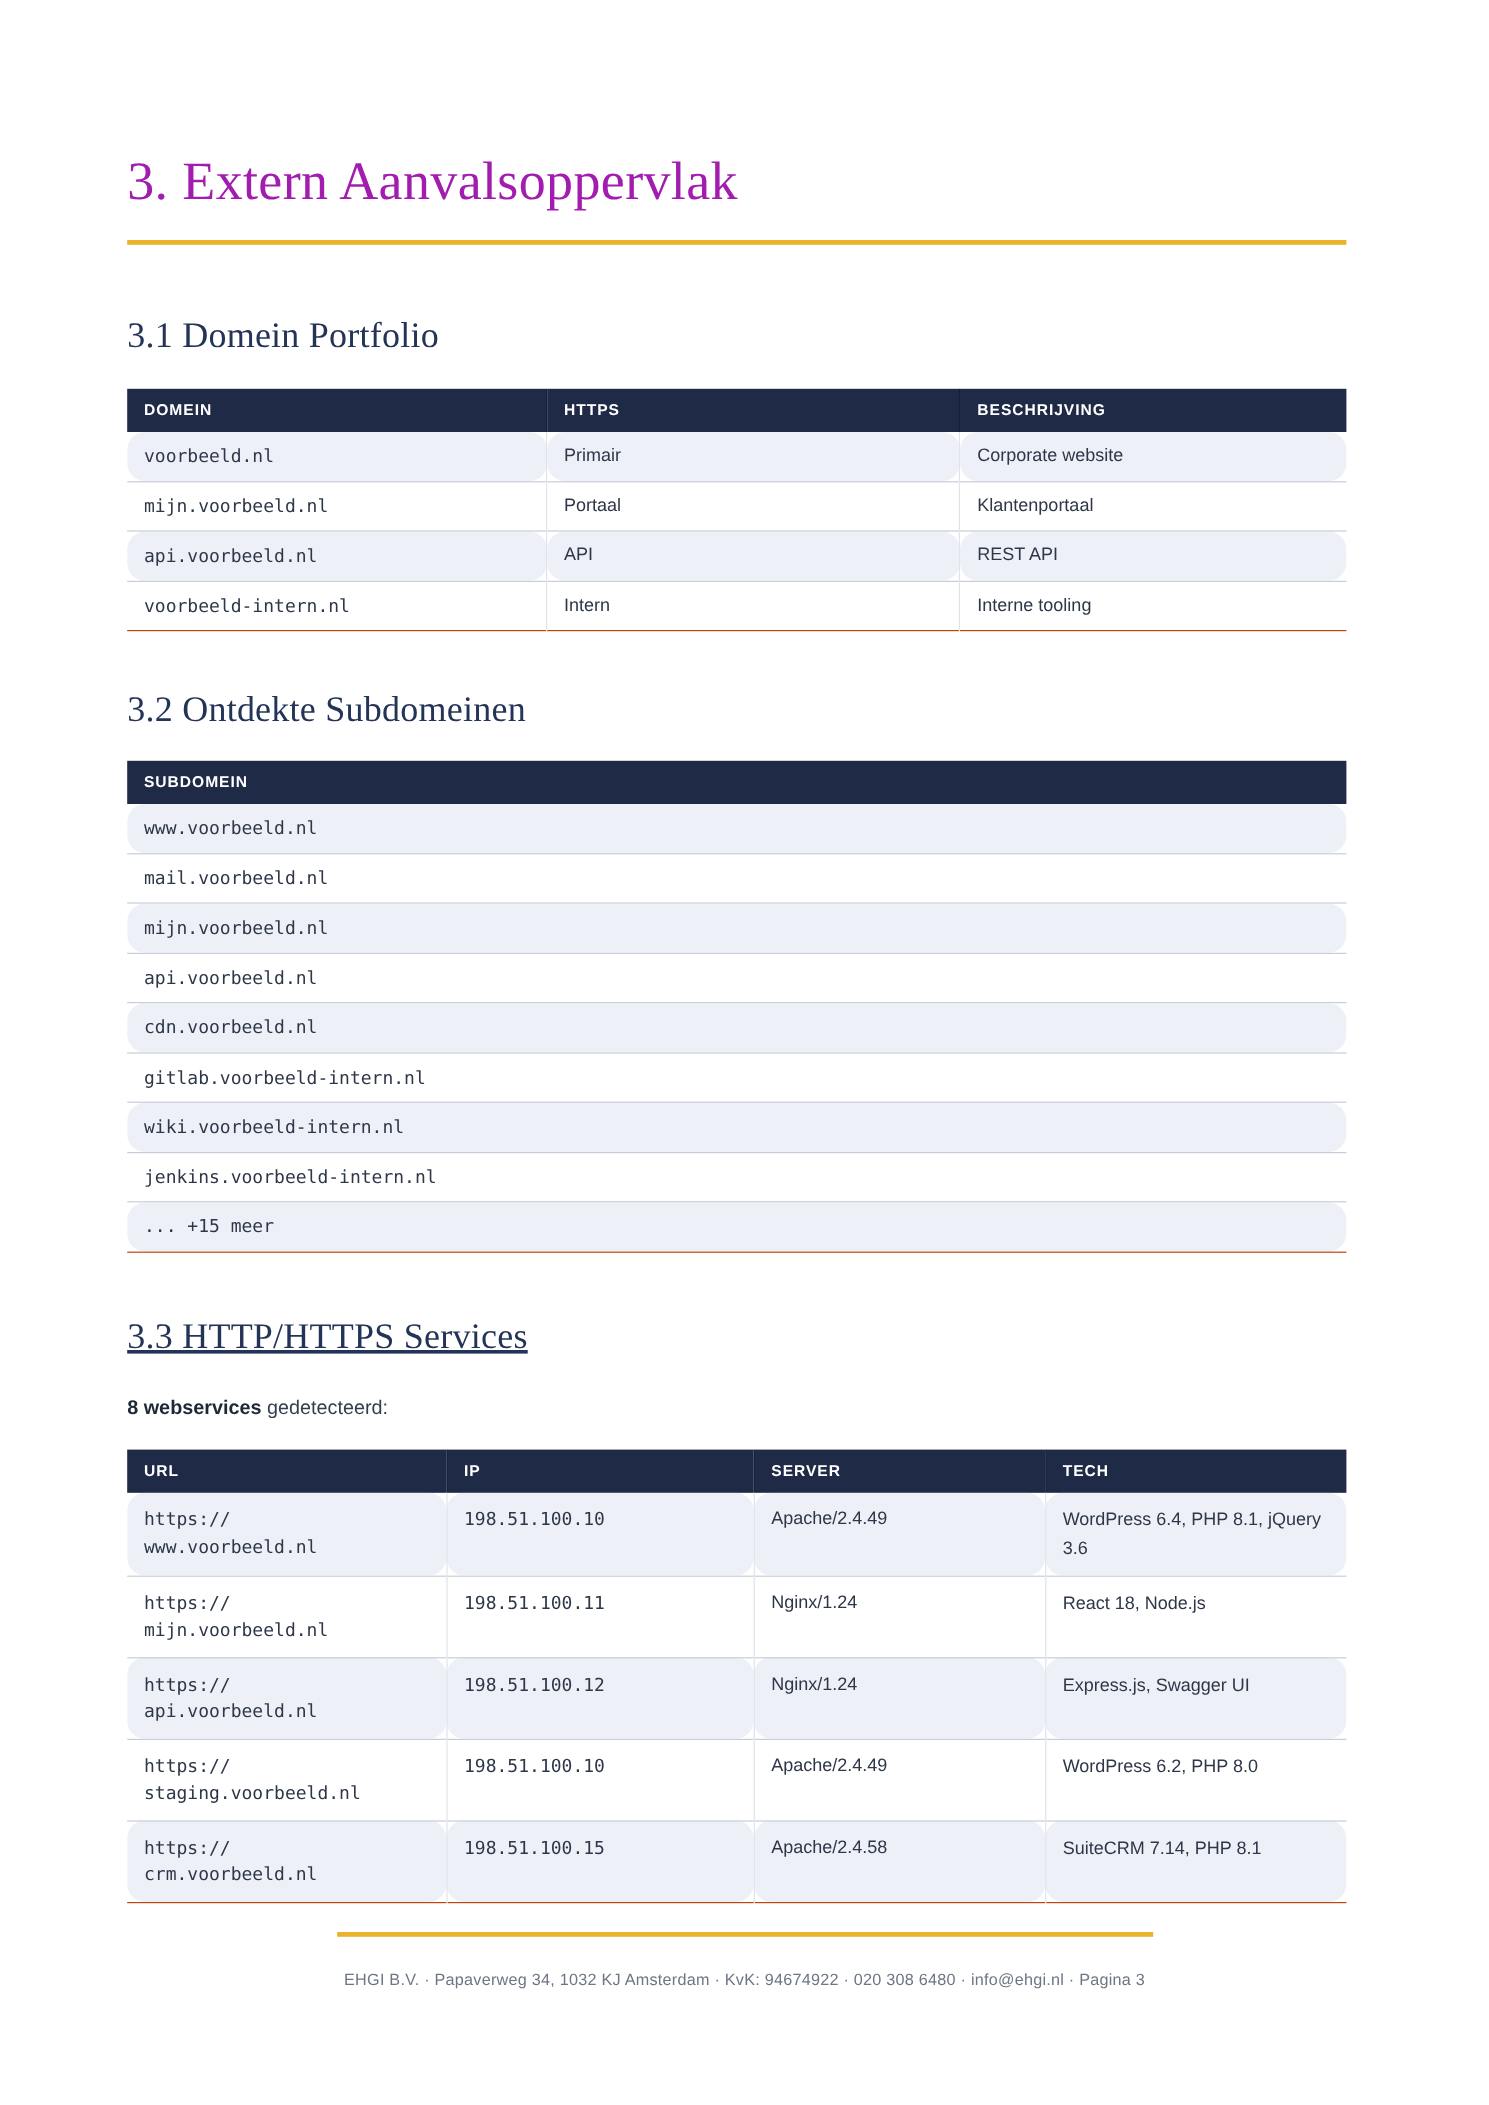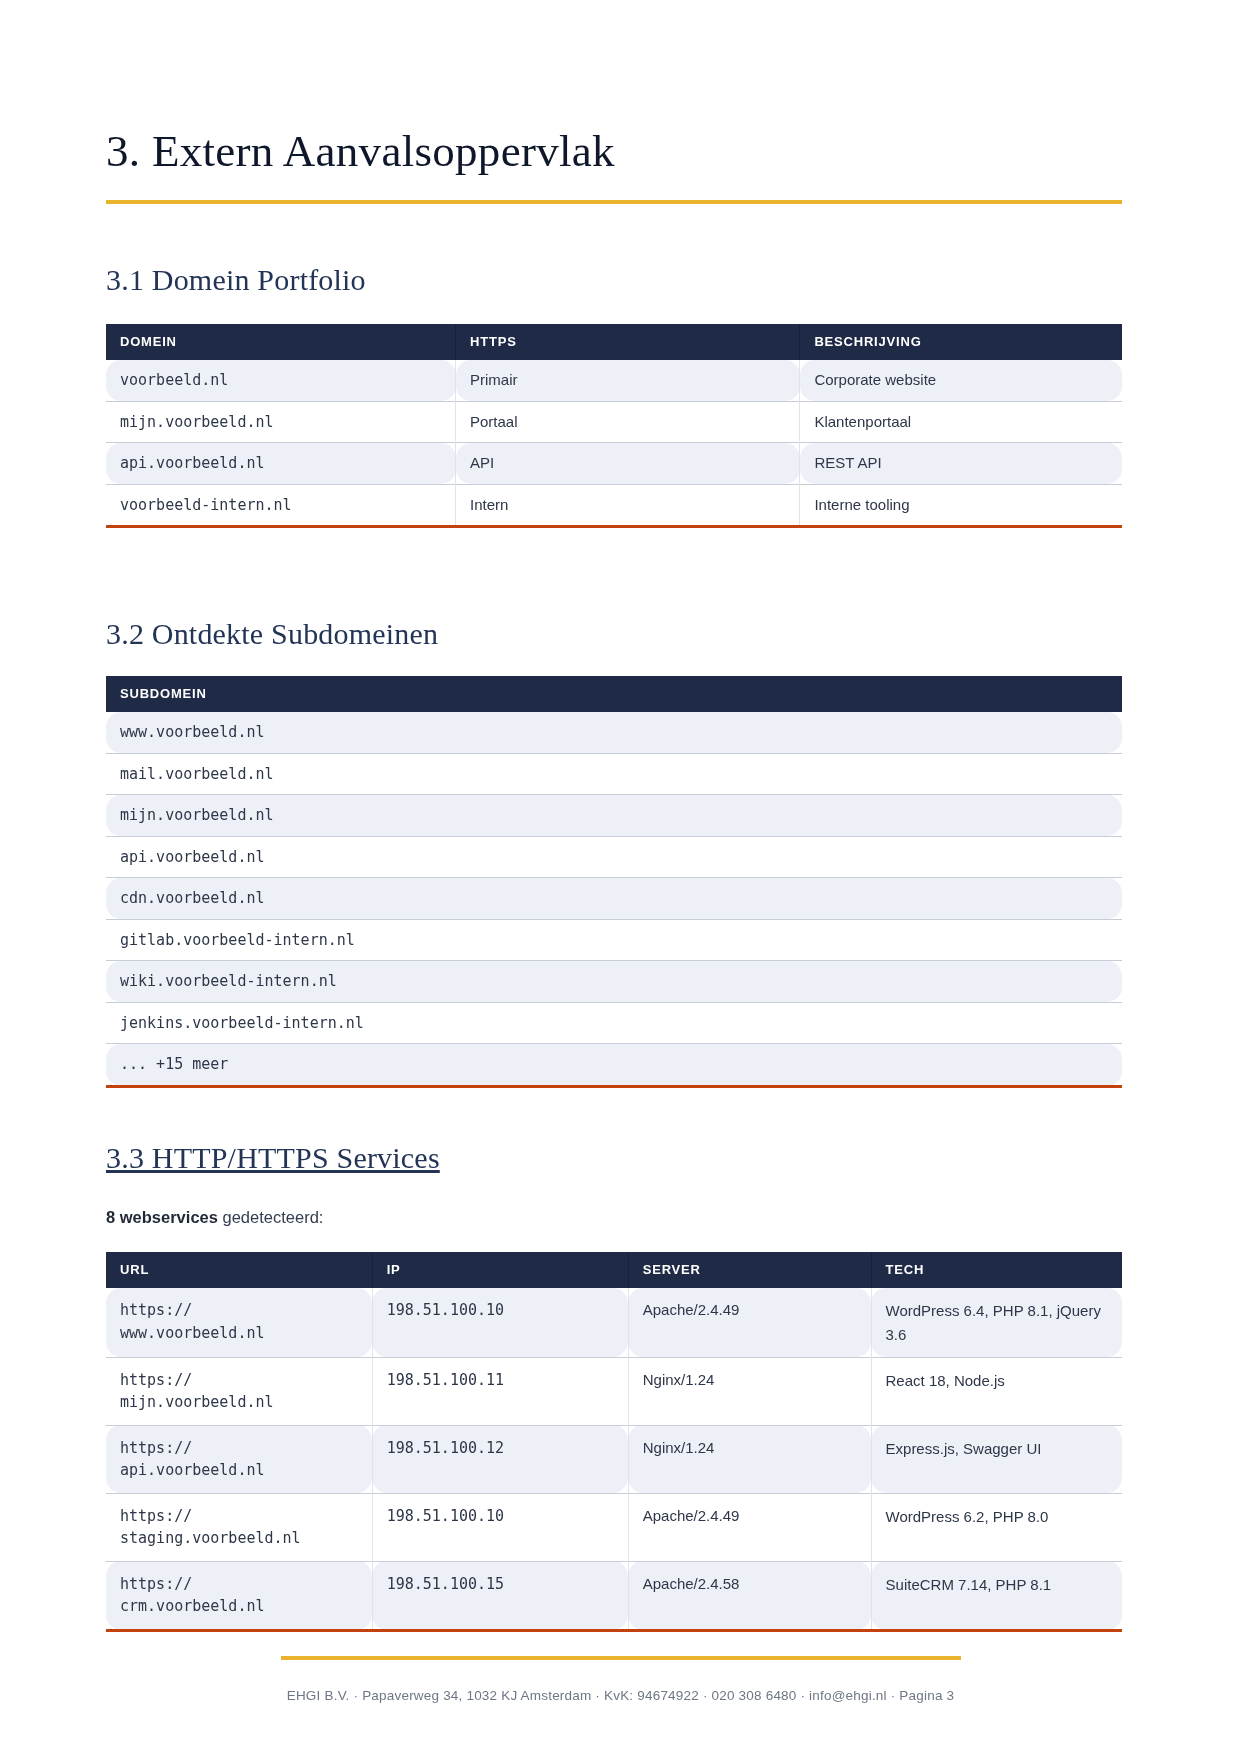--- a/index.html
+++ b/index.html
@@ -6,49 +6,49 @@
   html,body { background:#ffffff; }
   body {
     width:1241px; height:1754px; margin:0 auto; overflow:hidden;
     font-family:"Liberation Sans", sans-serif; color:#2d3748;
   }
   .page { width:1241px; height:1754px; position:relative; background:#fff; }
   .content { margin-left:106px; width:1016px; padding-top:126px; }
 
   h1.doc-title {
     font-family:"Liberation Serif", serif; font-weight:500;
-    font-size:45px; line-height:1.15; color:#0f172a; letter-spacing:0.3px;
+    font-size:45px; line-height:1.15; color:#a21caf; letter-spacing:0.3px;
   }
   .title-rule { height:4px; background:#e9b42c; margin-top:22px; }
 
   h2.sec-heading {
     font-family:"Liberation Serif", serif; font-weight:500;
     font-size:30px; line-height:1.2; color:#233457; letter-spacing:0.2px;
   }
   #sec31-heading { margin-top:58px; }
-  #sec32-heading { margin-top:88px; }
+  #sec32-heading { margin-top:48px; }
   #sec33-heading { margin-top:52px;text-decoration:underline; }
 
   p.intro { margin-top:30px; font-size:16.5px; line-height:1.35; color:#333d4f; }
   p.intro b { color:#1f2836; font-weight:700; }
 
   table.rpt { width:100%; border-collapse:collapse; margin-top:26px; table-layout:fixed; }
   table.rpt thead th {
     background:#1f2a47; color:#ffffff; text-align:left;
     font-size:13px; font-weight:700; letter-spacing:0.8px;
     padding:10px 14px; line-height:1.25;
   }
   table.rpt thead th + th { border-left:1px solid rgba(9,14,30,0.35); }
   table.rpt tbody td {
     padding:8px 14px; font-size:15px; line-height:1.5; color:#2d3748;
     vertical-align:top; background-clip:padding-box;border-radius:15px;
   }
   table.rpt tbody td + td { border-left:1px solid #e0e3ec; }
   table.rpt tbody tr + tr { border-top:1px solid #c6ccd8; }
-  table.rpt tbody tr:last-child { border-bottom:3px solid #c2410c; }
+  table.rpt tbody tr:last-child { border-bottom:1px solid #c2410c; }
   table.rpt tbody tr:nth-child(odd) { background:#eef0f7; }
   td.mono {
     font-family:"DejaVu Sans Mono", monospace; font-size:13.5px;
     line-height:1.5; color:#1c2536;
   }
   tr.muted-row td { color:#9aa1ae; }
 
   
   #domain-table col.c1 { width:34.4%; }
   #domain-table col.c2 { width:33.9%; }

